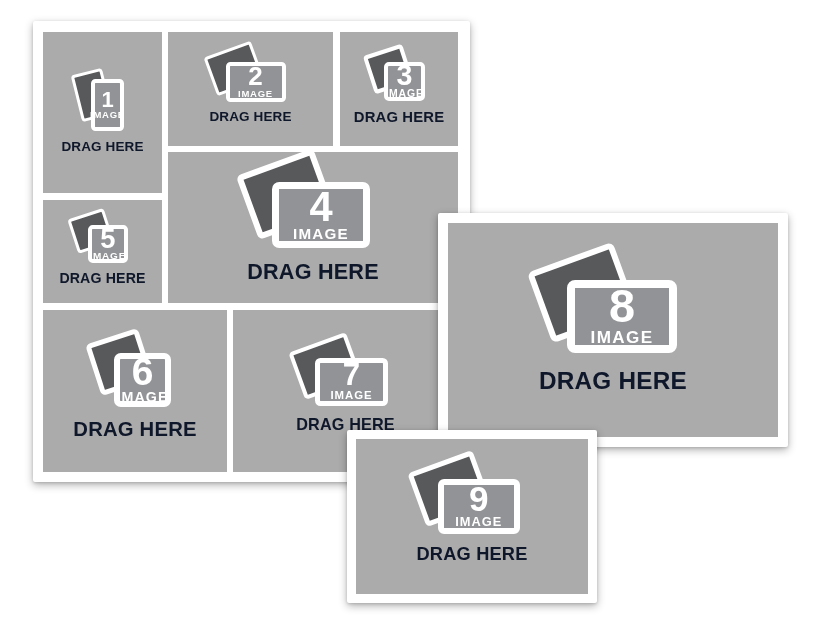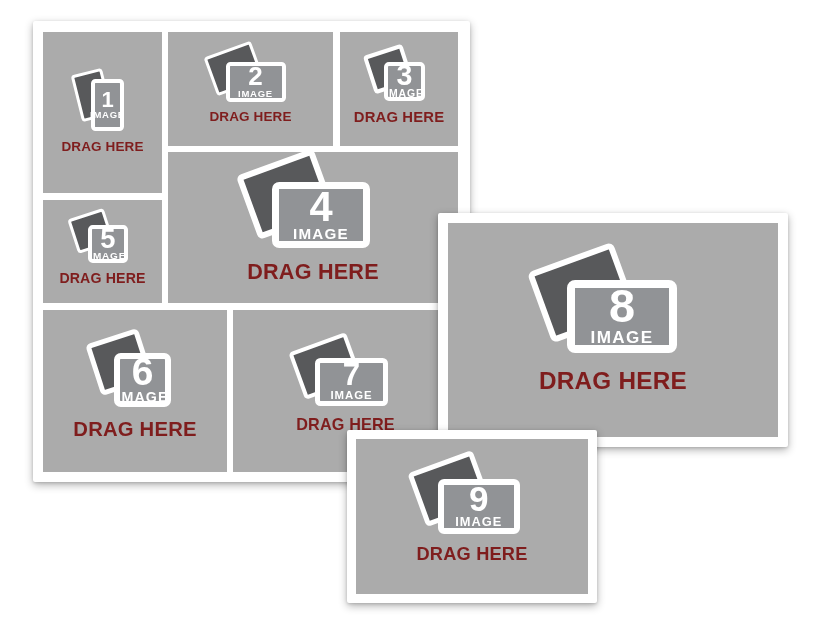--- a/index.html
+++ b/index.html
@@ -75,21 +75,21 @@
   .imglabel {
     font-weight:bold;
     font-size:.95em;
     letter-spacing:.08em;
     line-height:1;
     margin-top:.12em;
     white-space:nowrap;
   }
   .drag {
     font-weight:bold;
-    color:#7f1d1d;
+    color:#0f172a;
     font-size:1.35em;
     margin-top:.55em;
     letter-spacing:.01em;
     white-space:nowrap;
   }
 </style>
 </head>
 <body>
 
 <div class="card" id="collage-panel">

